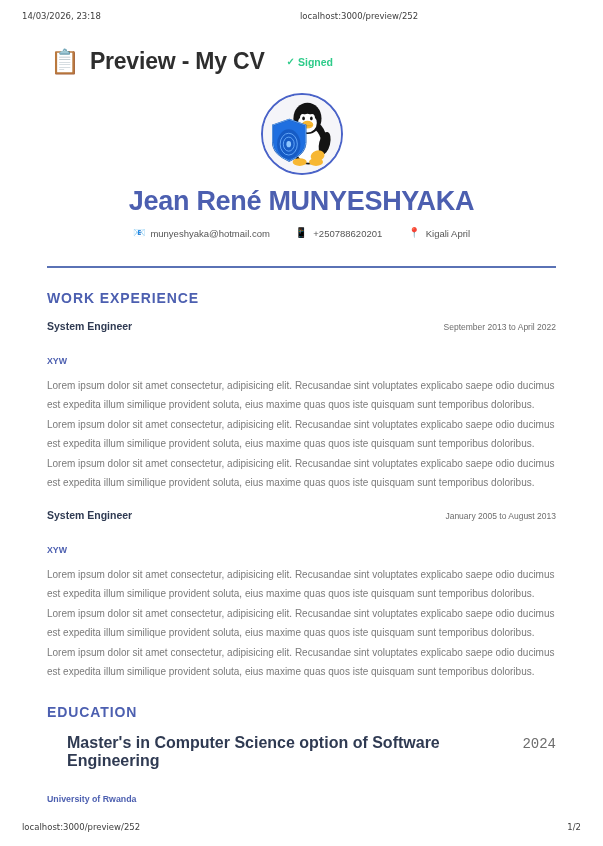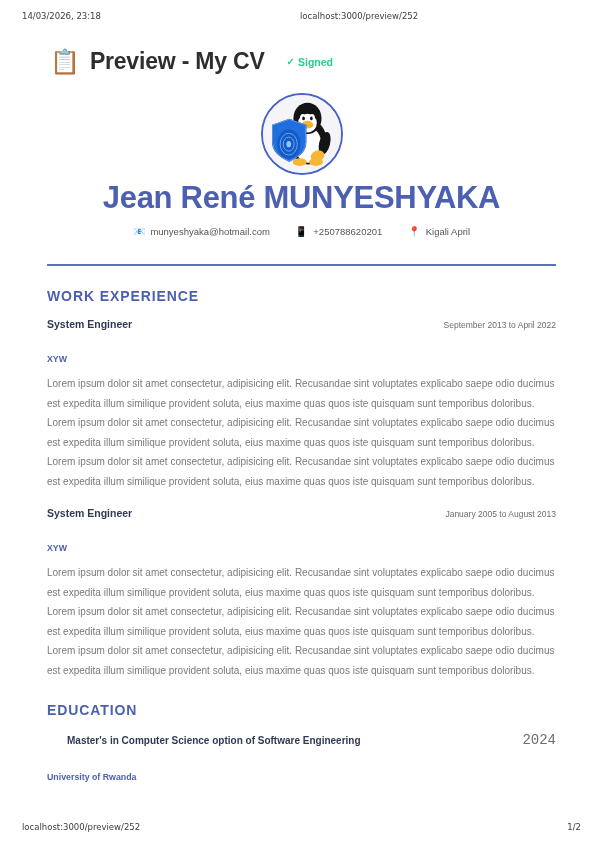--- a/index.html
+++ b/index.html
@@ -115,22 +115,22 @@
     border-radius: 50%;
     border: 2px solid #4a63c8;
     background: #f4f4f8;
     position: relative;
     overflow: hidden;
     box-sizing: border-box;
   }
   .avatar svg { display: block; width: 100%; height: 100%; }
 
   .cv-name {
-    margin-top: 6px;
-    font-size: 31px;
+    margin-top: 12px;
+    font-size: 27px;
     font-weight: bold;
     color: #4c5fb0;
     letter-spacing: -0.3px;
     line-height: 1.1;
   }
   .contact-row {
     margin-top: 11px;
     display: flex;
     justify-content: center;
     align-items: center;
@@ -188,21 +188,21 @@
   }
   .entry-body {
     margin-top: 10px;
     font-size: 10px;
     line-height: 1.95;
     color: #7a7a7a;
     text-align: left;
   }
 
   .edu-entry { margin-bottom: 14px; }
-  .edu-entry .entry-title { font-size: 10px; padding-left: 20px; }
+  .edu-entry .entry-title { font-size: 16px; padding-left: 20px; }
   .edu-entry .entry-date { font-size: 14px; font-family: Liberation Mono, monospace; }
 </style>
 </head>
 <body>
 
 <div class="print-header">
   <span class="ph-date">14/03/2026, 23:18</span>
   <span class="ph-url">localhost:3000/preview/252</span>
 </div>
 

